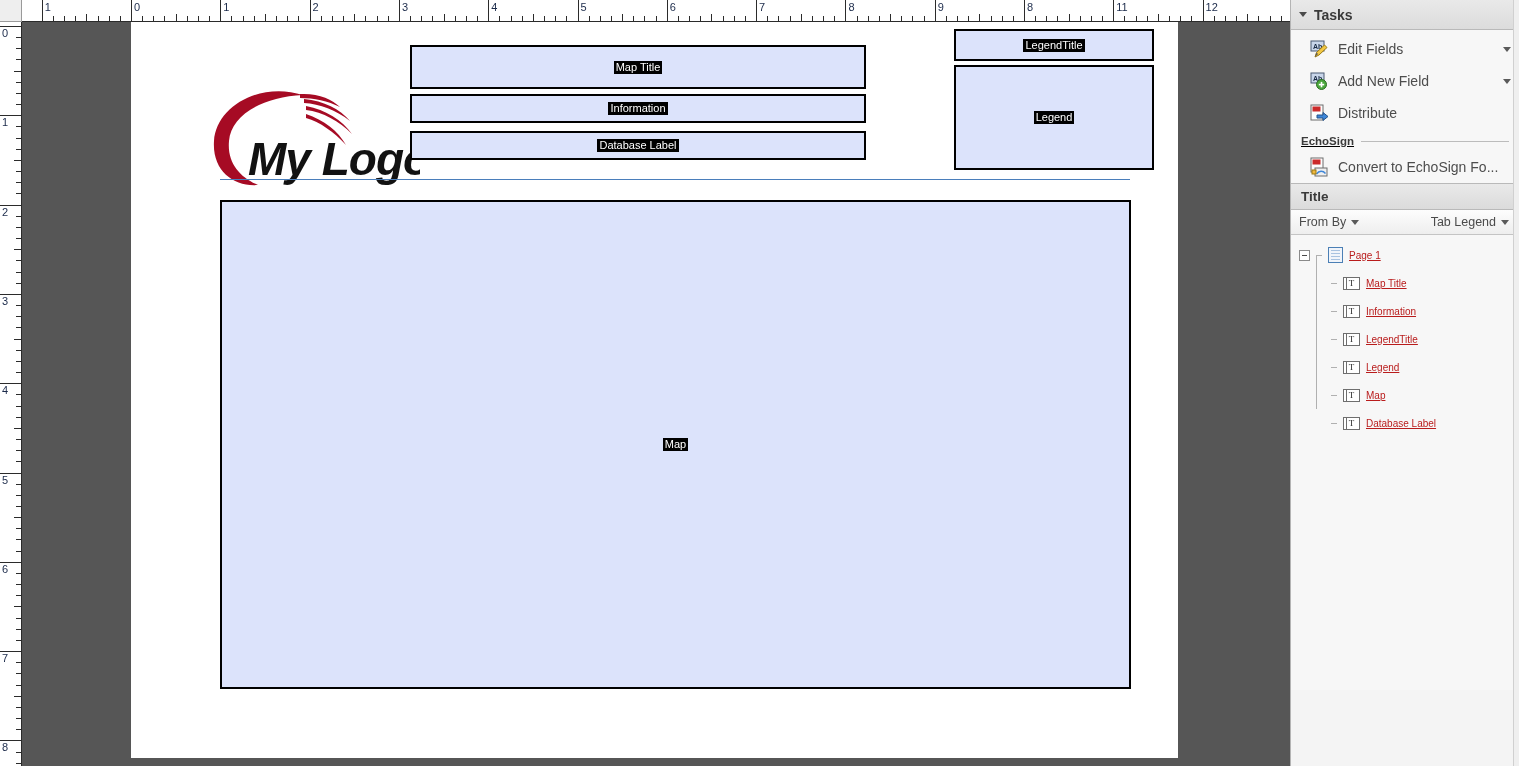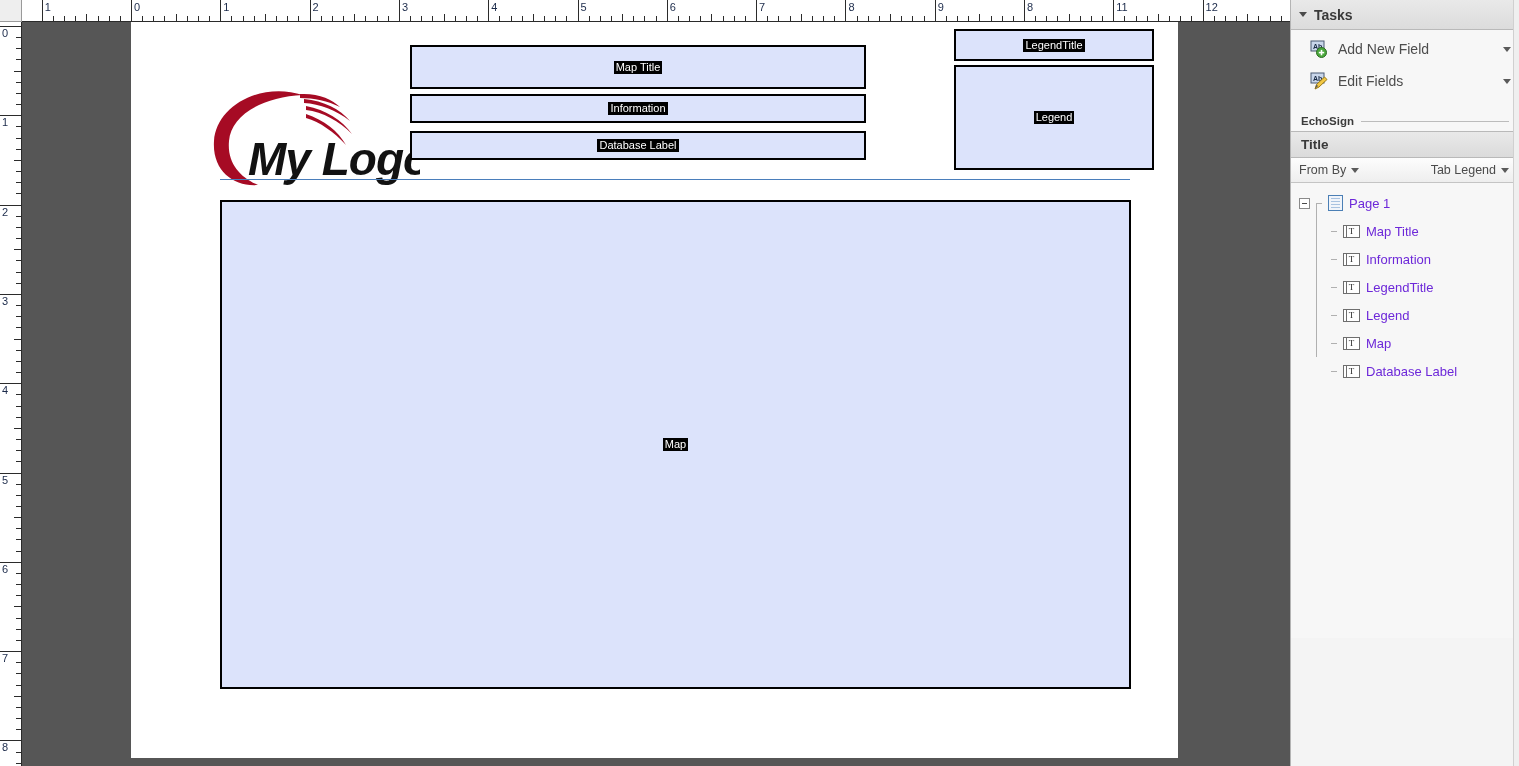--- a/index.html
+++ b/index.html
@@ -99,21 +99,21 @@
   }
   .task-row .ticon{ width:20px;height:20px; flex:0 0 20px; position:relative; }
   .task-row .tlabel{ font-size:14px; color:#4d4d4d; flex:1 1 auto; white-space:nowrap;
     overflow:hidden; text-overflow:ellipsis; }
   .task-row .tcaret{
     width:0;height:0;border-left:4px solid transparent;border-right:4px solid transparent;
     border-top:5px solid #5a5a5a; flex:0 0 8px;
   }
 
   .section-div{
-    display:flex; align-items:center; gap:7px; padding:4px 10px 4px 10px; margin-top:14px;
+    display:flex; align-items:center; gap:7px; padding:4px 10px 4px 10px; margin-top:2px;text-decoration:underline;
   }
   .section-div .slabel{ font-size:11.5px; font-weight:bold; color:#3b3b3b; white-space:nowrap;}
   .section-div .sline{ flex:1 1 auto; height:1px; background:#bcbcbc; }
 
   .fields-head{
     height:27px; background:linear-gradient(#e9e9e9,#dbdbdb);
     border-top:1px solid #b9b9b9; border-bottom:1px solid #b9b9b9;
     display:flex; align-items:center; padding-left:10px;
   }
   .fields-head .ptitle{ font-size:13.5px; font-weight:bold; color:#3a3a3a; }
@@ -127,21 +127,21 @@
   .sortbar .sbitem{ display:flex; align-items:center; gap:5px; font-size:12.5px; color:#4b4b4b; }
   .sortbar .tcaret{
     width:0;height:0;border-left:4px solid transparent;border-right:4px solid transparent;
     border-top:5px solid #5a5a5a;
   }
 
   .tree{ background:#f7f7f7; padding-top:6px; height:455px; }
   .tnode{ display:flex; align-items:center; height:28px; gap:6px; }
   .tnode.root{ padding-left:8px; }
   .tnode.child{ padding-left:40px; position:relative; }
-  .tnode .tlabel{ font-size:13px; color:#6d28d9; }
+  .tnode .tlabel{ font-size:10px; color:#b91c1c;text-decoration:underline; }
   .expander{
     width:11px;height:11px;border:1px solid #8a8a8a;background:#ffffff;
     position:relative; flex:0 0 11px;
   }
   .expander:after{
     content:""; position:absolute; left:2px; top:4px; width:5px; height:1px; background:#4a4a4a;
   }
   .hline{ width:6px;height:1px;background:#b0b0b0; flex:0 0 6px;}
   .vline{
     position:absolute; left:25px; top:-14px; width:1px; height:28px; background:#b0b0b0;
@@ -437,49 +437,71 @@
       <span class="ptitle">Tasks</span>
     </div>
 
     <div class="task-list">
 
       <div class="task-row">
         <span class="ticon">
           <svg width="20" height="20" viewBox="0 0 20 20">
             <rect x="2" y="2" width="13" height="10" fill="#c9d6ea" stroke="#4a5a72"></rect>
             <text x="4" y="10" font-family="'Liberation Sans',sans-serif" font-size="7" font-weight="bold" fill="#1a2b44">Ab</text>
+            <path d="M6 18 L7.5 13.5 L15.5 6 L18 8.5 L10 16 Z" fill="#f2c744" stroke="#9b7a12"></path>
+            <path d="M6 18 L7.5 13.5 L9 15 Z" fill="#5b5b5b"></path>
+          </svg>
+        </span>
+        <span class="tlabel">Edit Fields</span>
+        <span class="tcaret"></span>
+      </div>
+
+      <div class="task-row">
+        <span class="ticon">
+          <svg width="20" height="20" viewBox="0 0 20 20">
+            <rect x="2" y="2" width="13" height="10" fill="#c9d6ea" stroke="#4a5a72"></rect>
+            <text x="4" y="10" font-family="'Liberation Sans',sans-serif" font-size="7" font-weight="bold" fill="#1a2b44">Ab</text>
             <circle cx="12.5" cy="13.5" r="5" fill="#4aa83c" stroke="#2c6b22"></circle>
             <rect x="9.8" y="12.8" width="5.4" height="1.6" fill="#ffffff"></rect>
             <rect x="11.7" y="10.9" width="1.6" height="5.4" fill="#ffffff"></rect>
           </svg>
         </span>
         <span class="tlabel">Add New Field</span>
         <span class="tcaret"></span>
       </div>
 
       <div class="task-row">
         <span class="ticon">
           <svg width="20" height="20" viewBox="0 0 20 20">
-            <rect x="2" y="2" width="13" height="10" fill="#c9d6ea" stroke="#4a5a72"></rect>
-            <text x="4" y="10" font-family="'Liberation Sans',sans-serif" font-size="7" font-weight="bold" fill="#1a2b44">Ab</text>
-            <path d="M6 18 L7.5 13.5 L15.5 6 L18 8.5 L10 16 Z" fill="#f2c744" stroke="#9b7a12"></path>
-            <path d="M6 18 L7.5 13.5 L9 15 Z" fill="#5b5b5b"></path>
+            <rect x="2" y="2" width="12" height="15" fill="#fdfdfd" stroke="#6c6c6c"></rect>
+            <rect x="3.5" y="3.5" width="8" height="5" fill="#cc2b2b"></rect>
+            <path d="M8 12 L14 12 L14 9.5 L19 13.5 L14 17.5 L14 15 L8 15 Z" fill="#3e86d8" stroke="#24528a"></path>
           </svg>
         </span>
-        <span class="tlabel">Edit Fields</span>
-        <span class="tcaret"></span>
-      </div>
-
+        <span class="tlabel">Distribute</span>
+      </div>
 
 
       <div class="section-div">
         <span class="slabel">EchoSign</span>
         <span class="sline"></span>
       </div>
 
+      <div class="task-row">
+        <span class="ticon">
+          <svg width="20" height="20" viewBox="0 0 20 20">
+            <rect x="2" y="1" width="12" height="14" fill="#fdfdfd" stroke="#6c6c6c"></rect>
+            <rect x="3.5" y="2.5" width="8" height="5" fill="#cc2b2b"></rect>
+            <rect x="6" y="11" width="12" height="8" fill="#f0f0f0" stroke="#6c6c6c"></rect>
+            <path d="M7.5 17 C10 13.5 14 13.5 16.5 16.5" fill="none" stroke="#3e86d8" stroke-width="1.4"></path>
+            <rect x="3" y="13" width="4" height="4" fill="#f0b840" stroke="#9b7a12"></rect>
+          </svg>
+        </span>
+        <span class="tlabel">Convert to EchoSign Fo...</span>
+      </div>
     </div>
 
     <div class="fields-head">
       <span class="ptitle">Title</span>
     </div>
 
     <div class="sortbar">
       <span class="sbitem">
         <span>From By</span>
         <span class="tcaret"></span>

